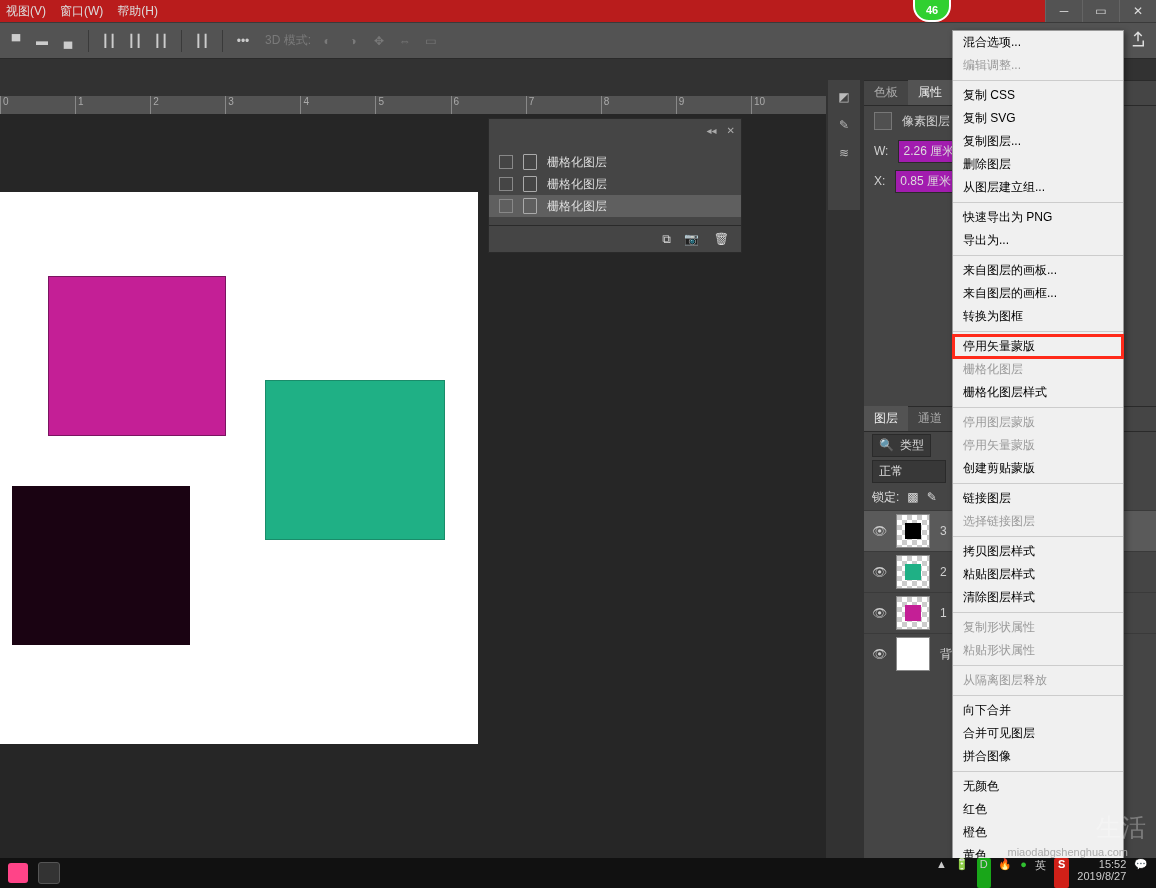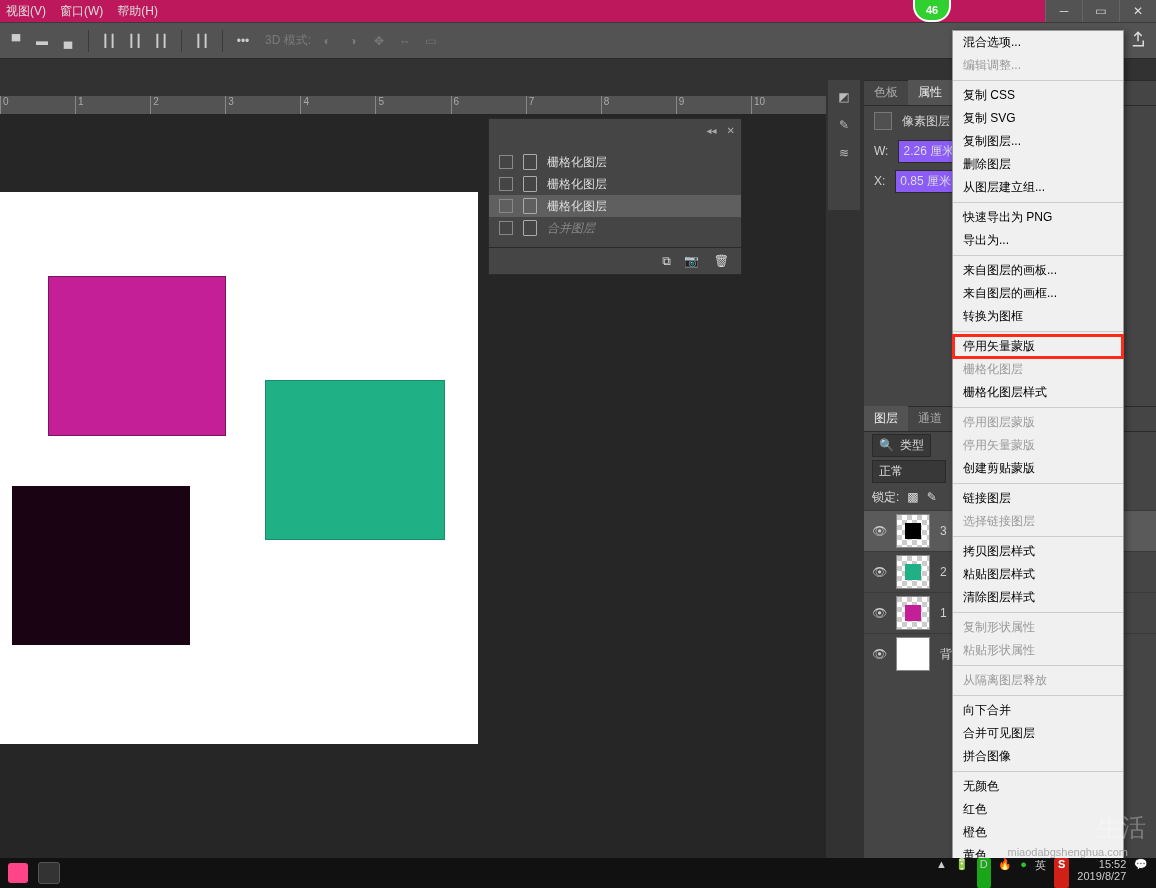--- a/index.html
+++ b/index.html
@@ -1,16 +1,16 @@
 <!DOCTYPE html>
 <html><head>
 <meta charset="utf-8">
 <style>
   html,body{margin:0;padding:0;width:1156px;height:888px;background:#323232;font-family:"Microsoft YaHei",Arial,sans-serif;font-size:12px;color:#d0d0d0;overflow:hidden;user-select:none}
-  .menubar{position:absolute;left:0;top:0;right:0;height:22px;background:#be185d;display:flex;align-items:center;padding-left:6px;gap:14px}
+  .menubar{position:absolute;left:0;top:0;right:0;height:22px;background:#b91c1c;display:flex;align-items:center;padding-left:6px;gap:14px}
   .menubar span{color:#ddd}
   .winbtns{position:absolute;right:0;top:0;display:flex;height:22px}
   .winbtns div{width:36px;height:22px;display:flex;align-items:center;justify-content:center;color:#ddd;background:#535353;border-left:1px solid #646464}
   .badge{position:absolute;right:205px;top:-2px;width:34px;height:20px;background:#30d030;border-radius:0 0 16px 16px;border:2px solid #fff;color:#fff;display:flex;align-items:center;justify-content:center;font-weight:bold;font-size:11px}
   .toolbar{position:absolute;left:0;top:22px;right:0;height:35px;background:#535353;border-top:1px solid #3a3a3a;border-bottom:1px solid #2a2a2a;display:flex;align-items:center;gap:6px;padding-left:6px}
   .tbtn{width:20px;height:20px;display:flex;align-items:center;justify-content:center;color:#ccc}
   .tsep{width:1px;height:22px;background:#3a3a3a;margin:0 4px}
   .mode3d{color:#7a7a7a;margin-left:6px;font-size:12px}
   .share{position:absolute;right:6px;top:28px;width:24px;height:22px;color:#ddd;display:flex;align-items:center;justify-content:center}
 
@@ -38,21 +38,21 @@
   
   .ministrip{position:absolute;left:828px;top:80px;width:32px;height:120px;background:#424242;display:flex;flex-direction:column;align-items:center;gap:14px;padding-top:10px;color:#bbb}
 
   
   .rpanel{position:absolute;left:864px;top:80px;width:292px;height:780px;background:#454545;border-top:1px solid #2a2a2a}
   .tabs{height:24px;display:flex;align-items:flex-end;border-bottom:1px solid #2a2a2a}
   .tabs .tab{padding:4px 10px;color:#aaa}
   .tabs .tab.act{background:#535353;color:#eee}
   .proprow{height:30px;display:flex;align-items:center;padding-left:10px;gap:10px}
   .propthumb{width:16px;height:16px;border:1px solid #777;background:#505050}
-  .numbox{background:#8b5cf6;border:1px solid #2a2a2a;padding:2px 4px;color:#ddd;min-width:56px;display:inline-block}
+  .numbox{background:#a21caf;border:1px solid #2a2a2a;padding:2px 4px;color:#ddd;min-width:56px;display:inline-block}
 
   .ltabs{margin-top:210px;height:24px;display:flex;align-items:flex-end;border-top:1px solid #2a2a2a;border-bottom:1px solid #2a2a2a}
   .lrow{height:26px;display:flex;align-items:center;padding-left:8px;gap:8px;color:#ddd}
   .searchbox{background:#383838;border:1px solid #2a2a2a;padding:2px 6px;display:inline-flex;align-items:center;gap:6px}
   .layer{height:40px;display:flex;align-items:center;padding-left:8px;gap:10px;border-top:1px solid #3a3a3a}
   .layer.sel{background:#5a5a5a}
   .eye{width:14px;text-align:center;color:#ccc}
   .thumb{width:32px;height:32px;background:#fff;border:1px solid #888;display:flex;align-items:center;justify-content:center}
   .thumb.checker{background:repeating-conic-gradient(#fff 0 25%,#ccc 0 50%) 0 0/10px 10px}
   .thumb .inner{width:16px;height:16px}
@@ -149,25 +149,20 @@
     </div>
   <div class="hrow">
       <span class="box"></span>
       <span class="pg"></span>
       <span>栅格化图层</span>
     </div>
   <div class="hrow sel">
       <span class="box"></span>
       <span class="pg"></span>
       <span>栅格化图层</span>
-    </div>
-  <div class="hrow dim">
-      <span class="box"></span>
-      <span class="pg"></span>
-      <span>合并图层</span>
     </div>
   <div style="height:8px"></div>
   <div class="hfoot">
     <span>⧉</span>
     <span>📷</span>
     <span>🗑</span>
   </div>
 </div>
 
 <div class="ministrip">

